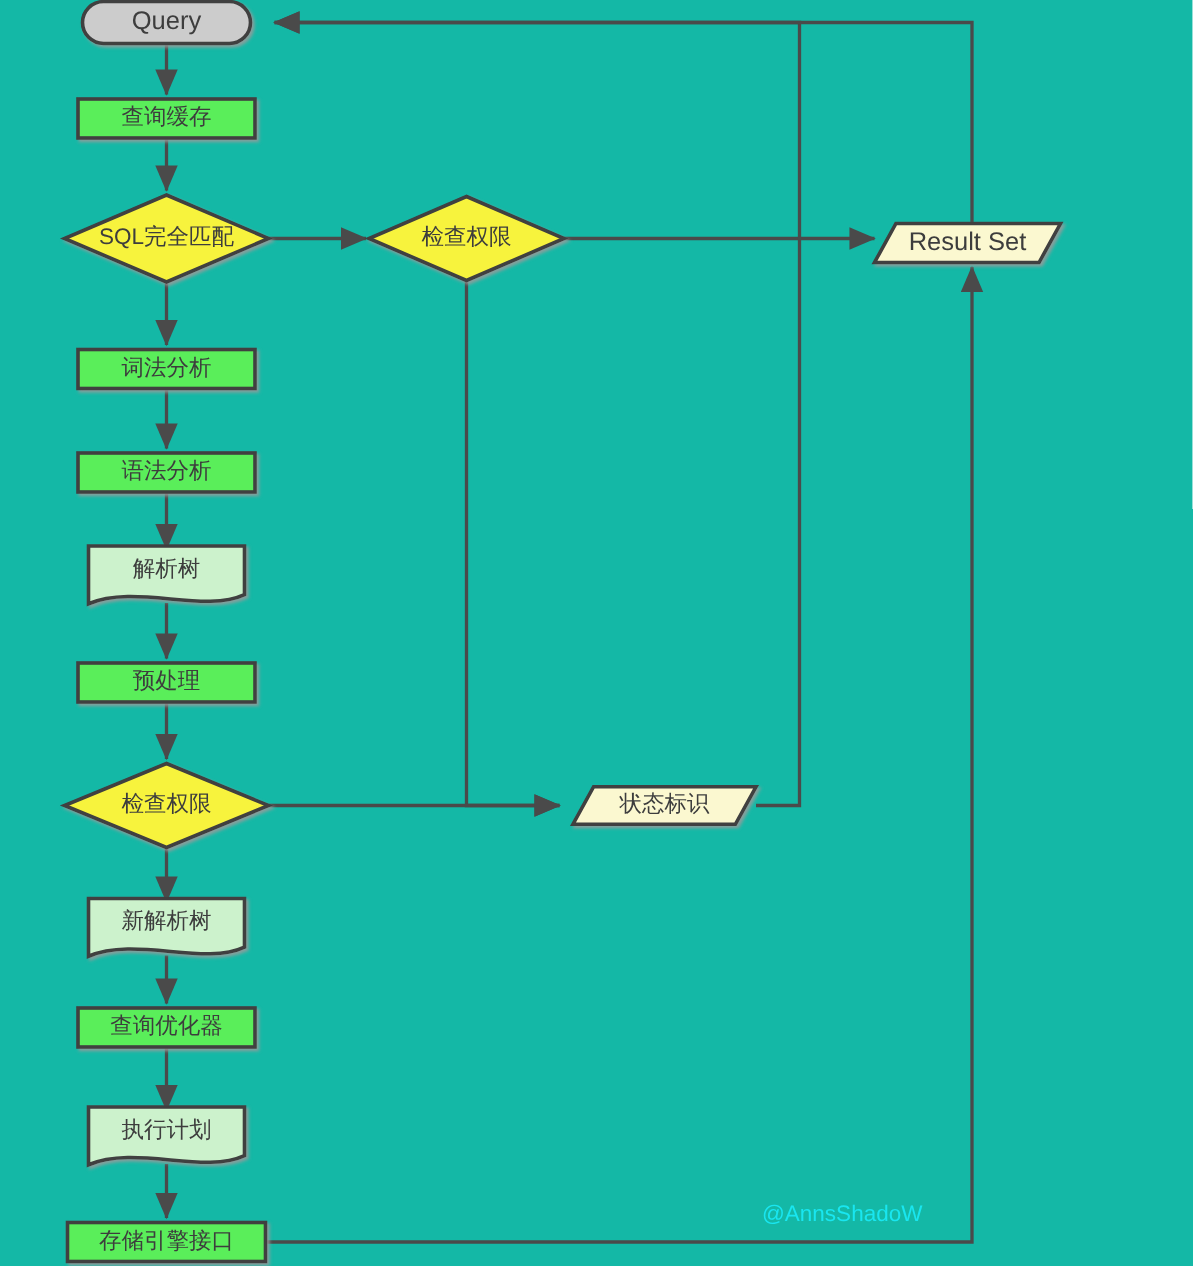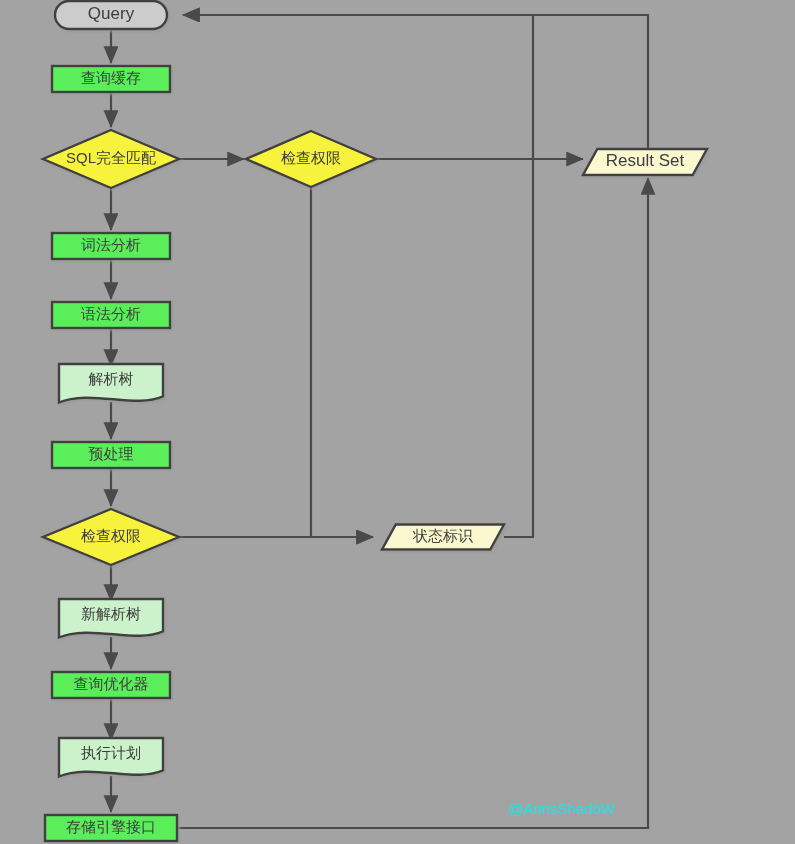--- a/index.html
+++ b/index.html
@@ -7,21 +7,21 @@
     padding: 0;
     background: #ffffff;
   }
   body {
     font-family: "Liberation Sans", "DejaVu Sans", sans-serif;
   }
   #canvas {
     position: relative;
     width: 795px;
     height: 844px;
-    background: #a3a3a3;
+    background: #14b8a6;
     overflow: hidden;
   }
   #flow-svg {
     position: absolute;
     left: 0;
     top: 0;
     width: 795px;
     height: 844px;
   }
   .node-label {

